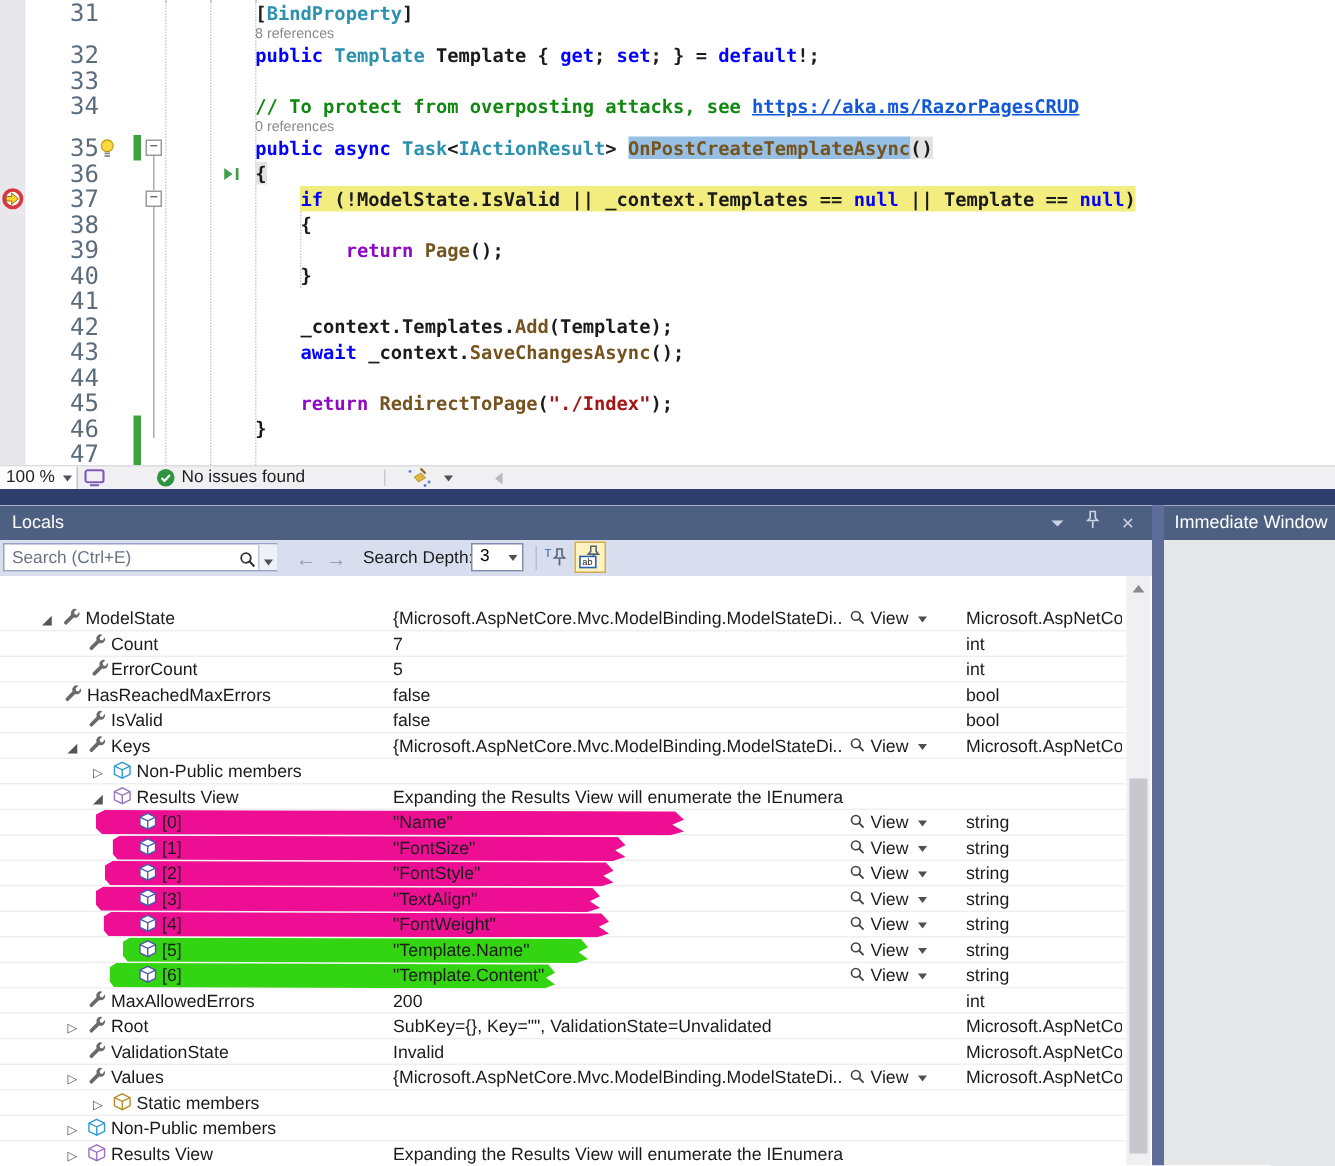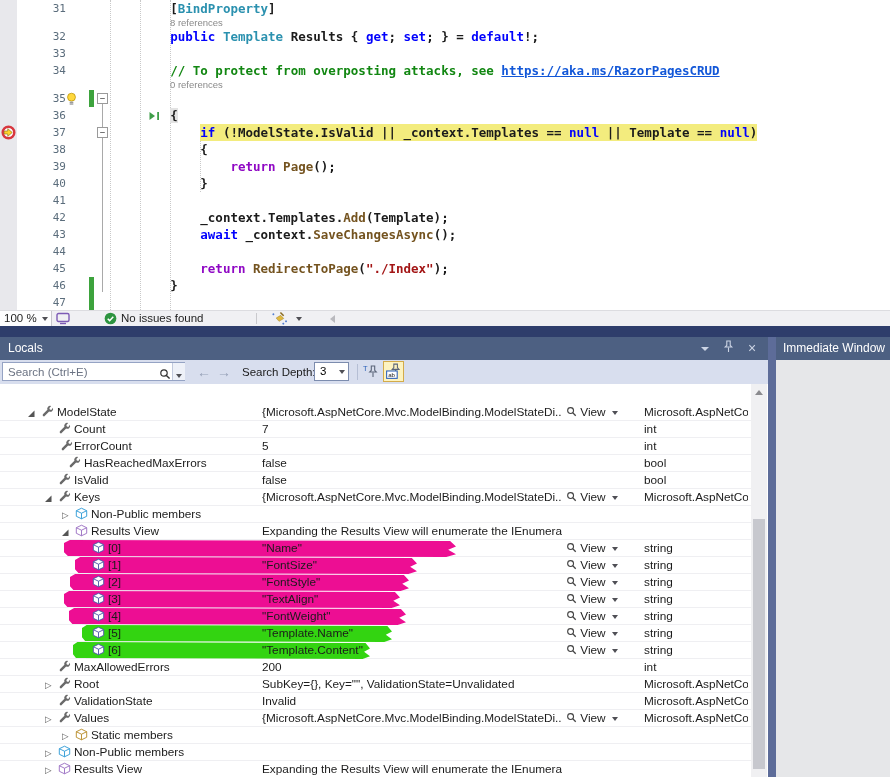--- a/index.html
+++ b/index.html
@@ -9,21 +9,21 @@
   
   #editor{position:absolute;left:0;top:0;width:890px;height:310px;background:#fff;overflow:hidden;}
   #bpmargin{position:absolute;left:0;top:0;width:17px;height:310px;background:#e8e8ec;}
   .guide{position:absolute;top:0;height:310px;width:0;border-left:1px dotted #c9c9c9;z-index:0;}
   #foldline{position:absolute;left:102px;top:104px;height:188px;width:1px;background:#a9a9a9;z-index:1;}
   #code-lines{position:absolute;left:0;top:0;width:890px;z-index:2;}
   .crow{position:relative;height:17px;font-family:"DejaVu Sans Mono",monospace;font-size:12.5px;line-height:17px;font-weight:600;}
   .clrow{position:relative;height:11px;}
   .cltext{position:absolute;left:170px;top:0;font-size:9.5px;line-height:11px;color:#8a8a8a;font-weight:400;
           font-family:"Liberation Sans",sans-serif;}
-  .ln{position:absolute;left:14px;width:52px;text-align:right;color:#5b6d7c;font-size:11px;font-weight:400;}
+  .ln{position:absolute;left:14px;width:52px;text-align:right;color:#5b6d7c;font-size:16px;font-weight:400;}
   .code{position:absolute;left:110px;top:0;white-space:pre;}
   .p{color:#1b1b1b}.kw{color:#0101fd}.type{color:#2b91af}.com{color:#128712}
   .link{color:#1257d8;text-decoration:underline}.m{color:#74531f}.ctl{color:#8f08c4}.str{color:#a31515}
   .sel{background:#96bfe3}.bm{background:#e3e3e3}
   .yline{background:#f3ec7e;display:inline-block;height:17px;}
   .changebar{position:absolute;left:89px;top:0;width:5px;height:100%;background:#3da33d;}
   .foldbox{position:absolute;left:97px;top:3px;width:11px;height:11px;background:#fff;border:1px solid #9a9a9a;
            box-sizing:border-box;font-size:9px;line-height:8px;text-align:center;color:#444;font-weight:400;}
   .bulb{position:absolute;left:66px;top:2px;}
   .stepmark{position:absolute;left:148px;top:2px;}
@@ -102,21 +102,21 @@
   <div id="code-lines">
       <div class="crow">
         <span class="ln">31</span>
         <span class="code">        <span class="p">[</span><span class="type">BindProperty</span><span class="p">]</span></span>
       </div>
       <div class="clrow">
         <span class="cltext">8 references</span>
       </div>
       <div class="crow">
         <span class="ln">32</span>
-        <span class="code">        <span class="kw">public</span><span class="p"> </span><span class="type">Template</span><span class="p"> Results { </span><span class="kw">get</span><span class="p">; </span><span class="kw">set</span><span class="p">; } = </span><span class="kw">default</span><span class="p">!;</span></span>
+        <span class="code">        <span class="kw">public</span><span class="p"> </span><span class="type">Template</span><span class="p"> Template { </span><span class="kw">get</span><span class="p">; </span><span class="kw">set</span><span class="p">; } = </span><span class="kw">default</span><span class="p">!;</span></span>
       </div>
       <div class="crow">
         <span class="ln">33</span>
         <span class="code"></span>
       </div>
       <div class="crow">
         <span class="ln">34</span>
         <span class="code">        <span class="com">// To protect from overposting attacks, see </span><span class="link">https://aka.ms/RazorPagesCRUD</span></span>
       </div>
       <div class="clrow">
@@ -124,20 +124,21 @@
       </div>
       <div class="crow">
         <span class="changebar"></span>
         <span class="ln">35</span>
         <span class="bulb"><svg width="11" height="14" viewBox="0 0 12 15">
             <circle cx="6" cy="5.5" r="4.3" fill="#ffd83d" stroke="#b99206" stroke-width="0.8"></circle>
             <rect x="4" y="10.4" width="4" height="1.3" fill="#8a8a8a"></rect>
             <rect x="4" y="12.3" width="4" height="1.3" fill="#8a8a8a"></rect>
           </svg></span>
         <span class="foldbox">−</span>
+        <span class="code">        <span class="kw">public</span><span class="p"> </span><span class="kw">async</span><span class="p"> </span><span class="type">Task</span><span class="p">&lt;</span><span class="type">IActionResult</span><span class="p">&gt; </span><span class="m sel">OnPostCreateTemplateAsync</span><span class="p bm">()</span></span>
       </div>
       <div class="crow">
         <span class="ln">36</span>
         <span class="stepmark"><svg width="13" height="12" viewBox="0 0 13 12">
             <path d="M1.5 2v8l5.5-4Z" fill="#3f9e49"></path>
             <rect x="9.2" y="2" width="1.8" height="8" fill="#3f9e49"></rect>
           </svg></span>
         <span class="code">        <span class="p bm">{</span></span>
       </div>
       <div class="crow">
@@ -296,21 +297,21 @@
         <span class="tcell">int</span>
       </div>
       <div class="lrow">
         <span class="ncell" style="padding-left: 45px; text-align: center;"><span class="expn"></span><span class="nicon"><svg width="13" height="13" viewBox="0 0 14 14">
               <path d="M12.8 3a3.1 3.1 0 0 1-4 4.1L4.2 11.7a1.35 1.35 0 1 1-1.9-1.9L6.9 5.2a3.1 3.1 0 0 1 4.1-4l-2 2 .5 1.6 1.6.5Z" fill="#6a6a6a"></path>
             </svg></span><span>ErrorCount</span></span>
         <span class="vcell">5</span>
         <span class="tcell">int</span>
       </div>
       <div class="lrow">
-        <span class="ncell" style="padding-left: 55px;"><span class="expn"></span><span class="nicon"><svg width="13" height="13" viewBox="0 0 14 14">
+        <span class="ncell" style="padding-left: 29px;"><span class="expn"></span><span class="nicon"><svg width="13" height="13" viewBox="0 0 14 14">
               <path d="M12.8 3a3.1 3.1 0 0 1-4 4.1L4.2 11.7a1.35 1.35 0 1 1-1.9-1.9L6.9 5.2a3.1 3.1 0 0 1 4.1-4l-2 2 .5 1.6 1.6.5Z" fill="#6a6a6a"></path>
             </svg></span><span>HasReachedMaxErrors</span></span>
         <span class="vcell">false</span>
         <span class="tcell">bool</span>
       </div>
       <div class="lrow">
         <span class="ncell" style="padding-left: 45px;"><span class="expn"></span><span class="nicon"><svg width="13" height="13" viewBox="0 0 14 14">
               <path d="M12.8 3a3.1 3.1 0 0 1-4 4.1L4.2 11.7a1.35 1.35 0 1 1-1.9-1.9L6.9 5.2a3.1 3.1 0 0 1 4.1-4l-2 2 .5 1.6 1.6.5Z" fill="#6a6a6a"></path>
             </svg></span><span>IsValid</span></span>
         <span class="vcell">false</span>

